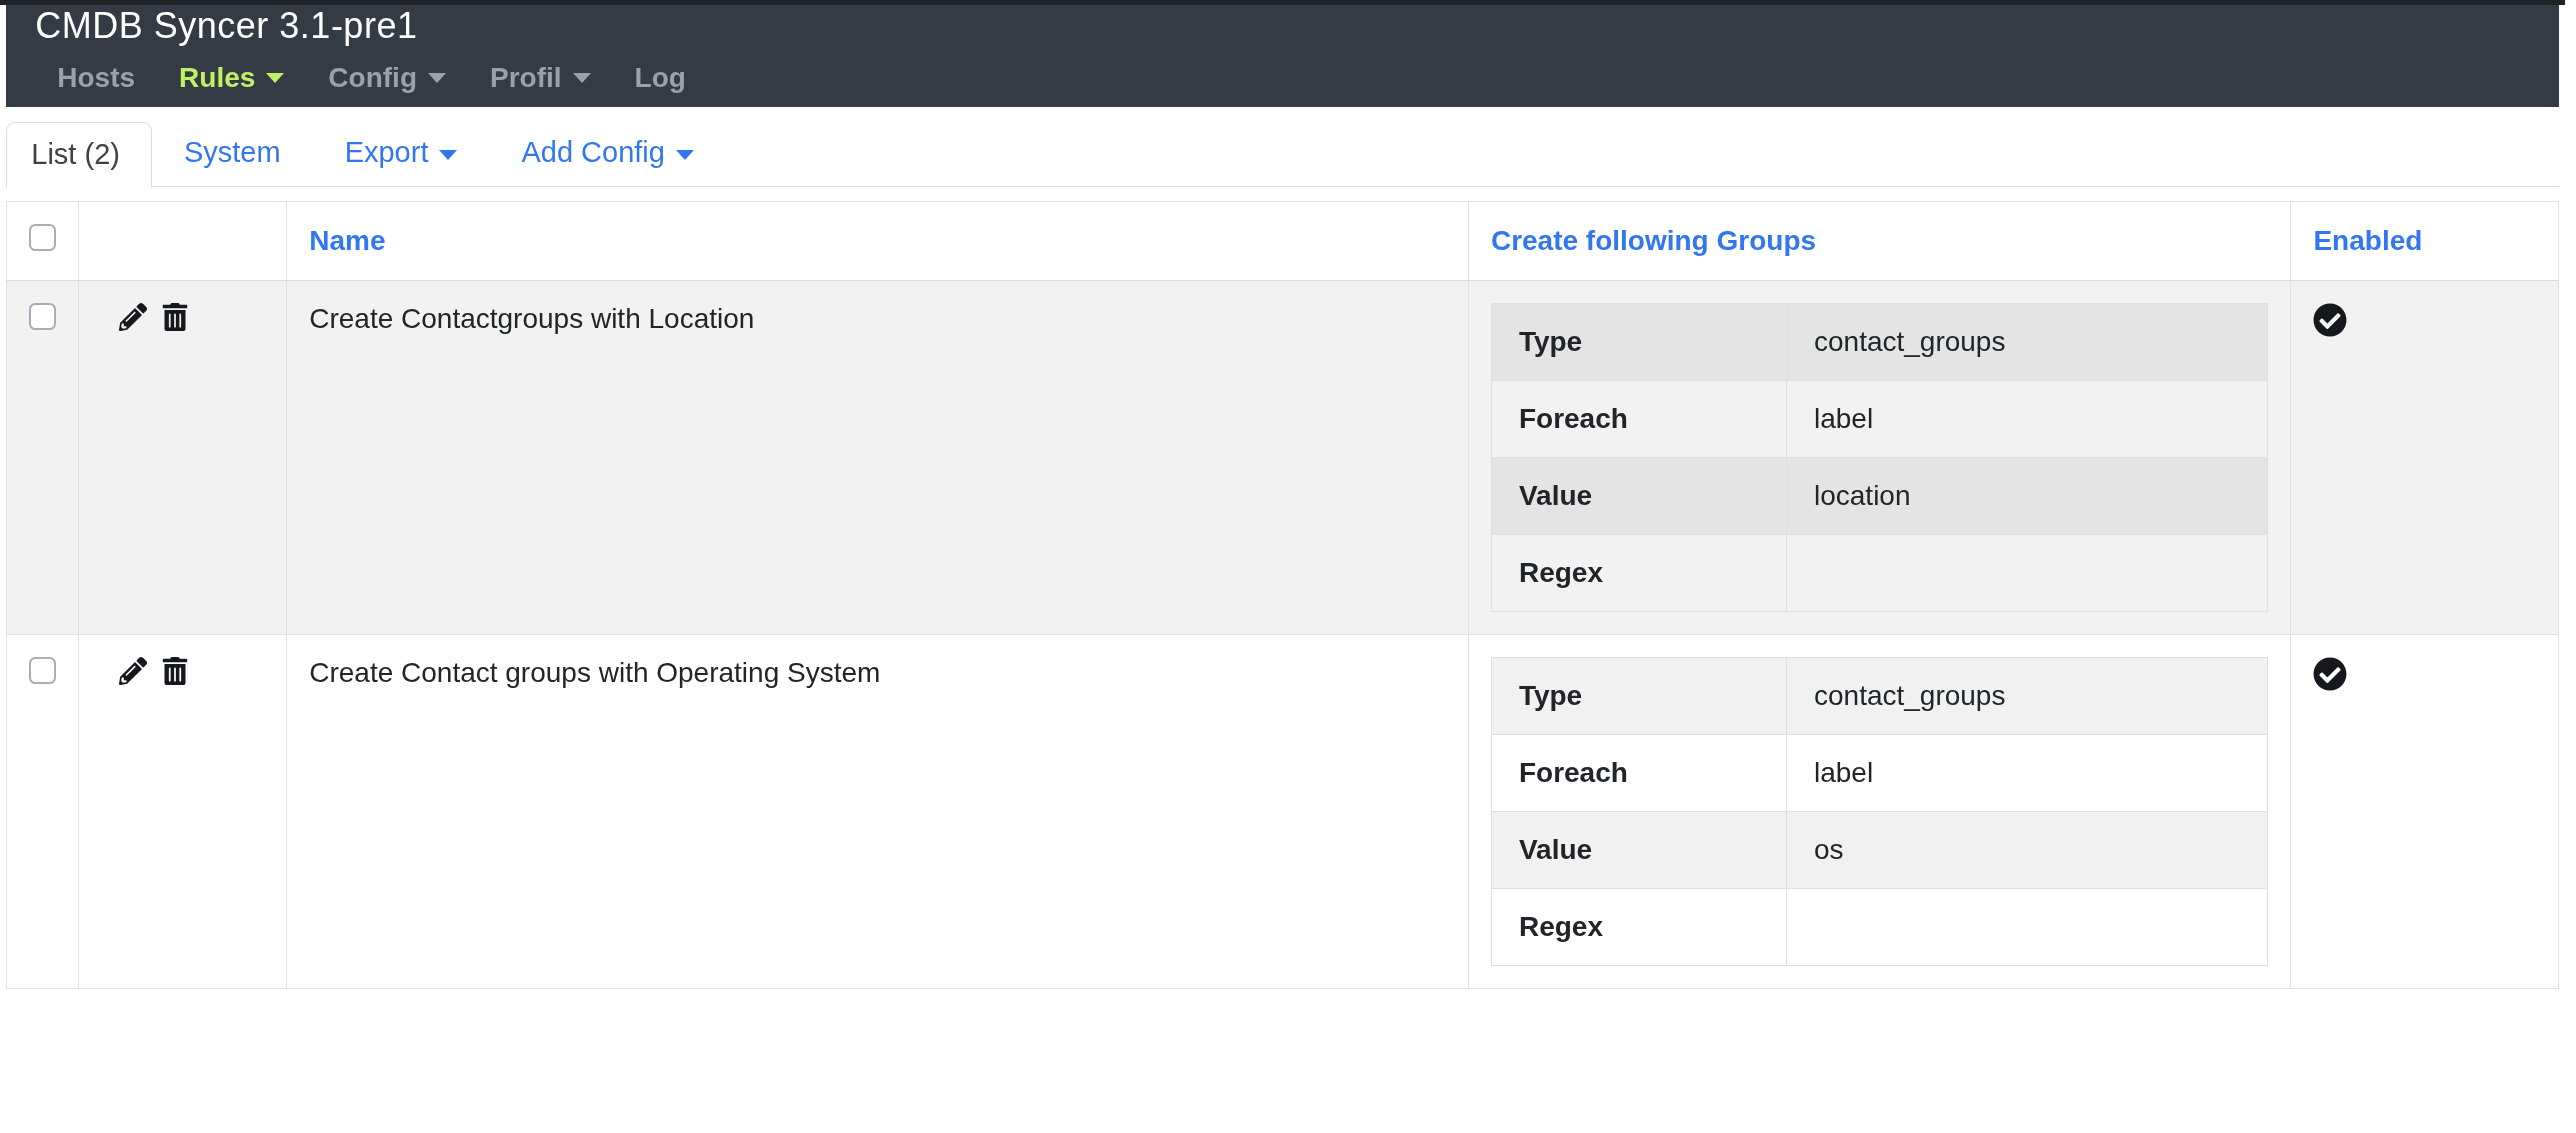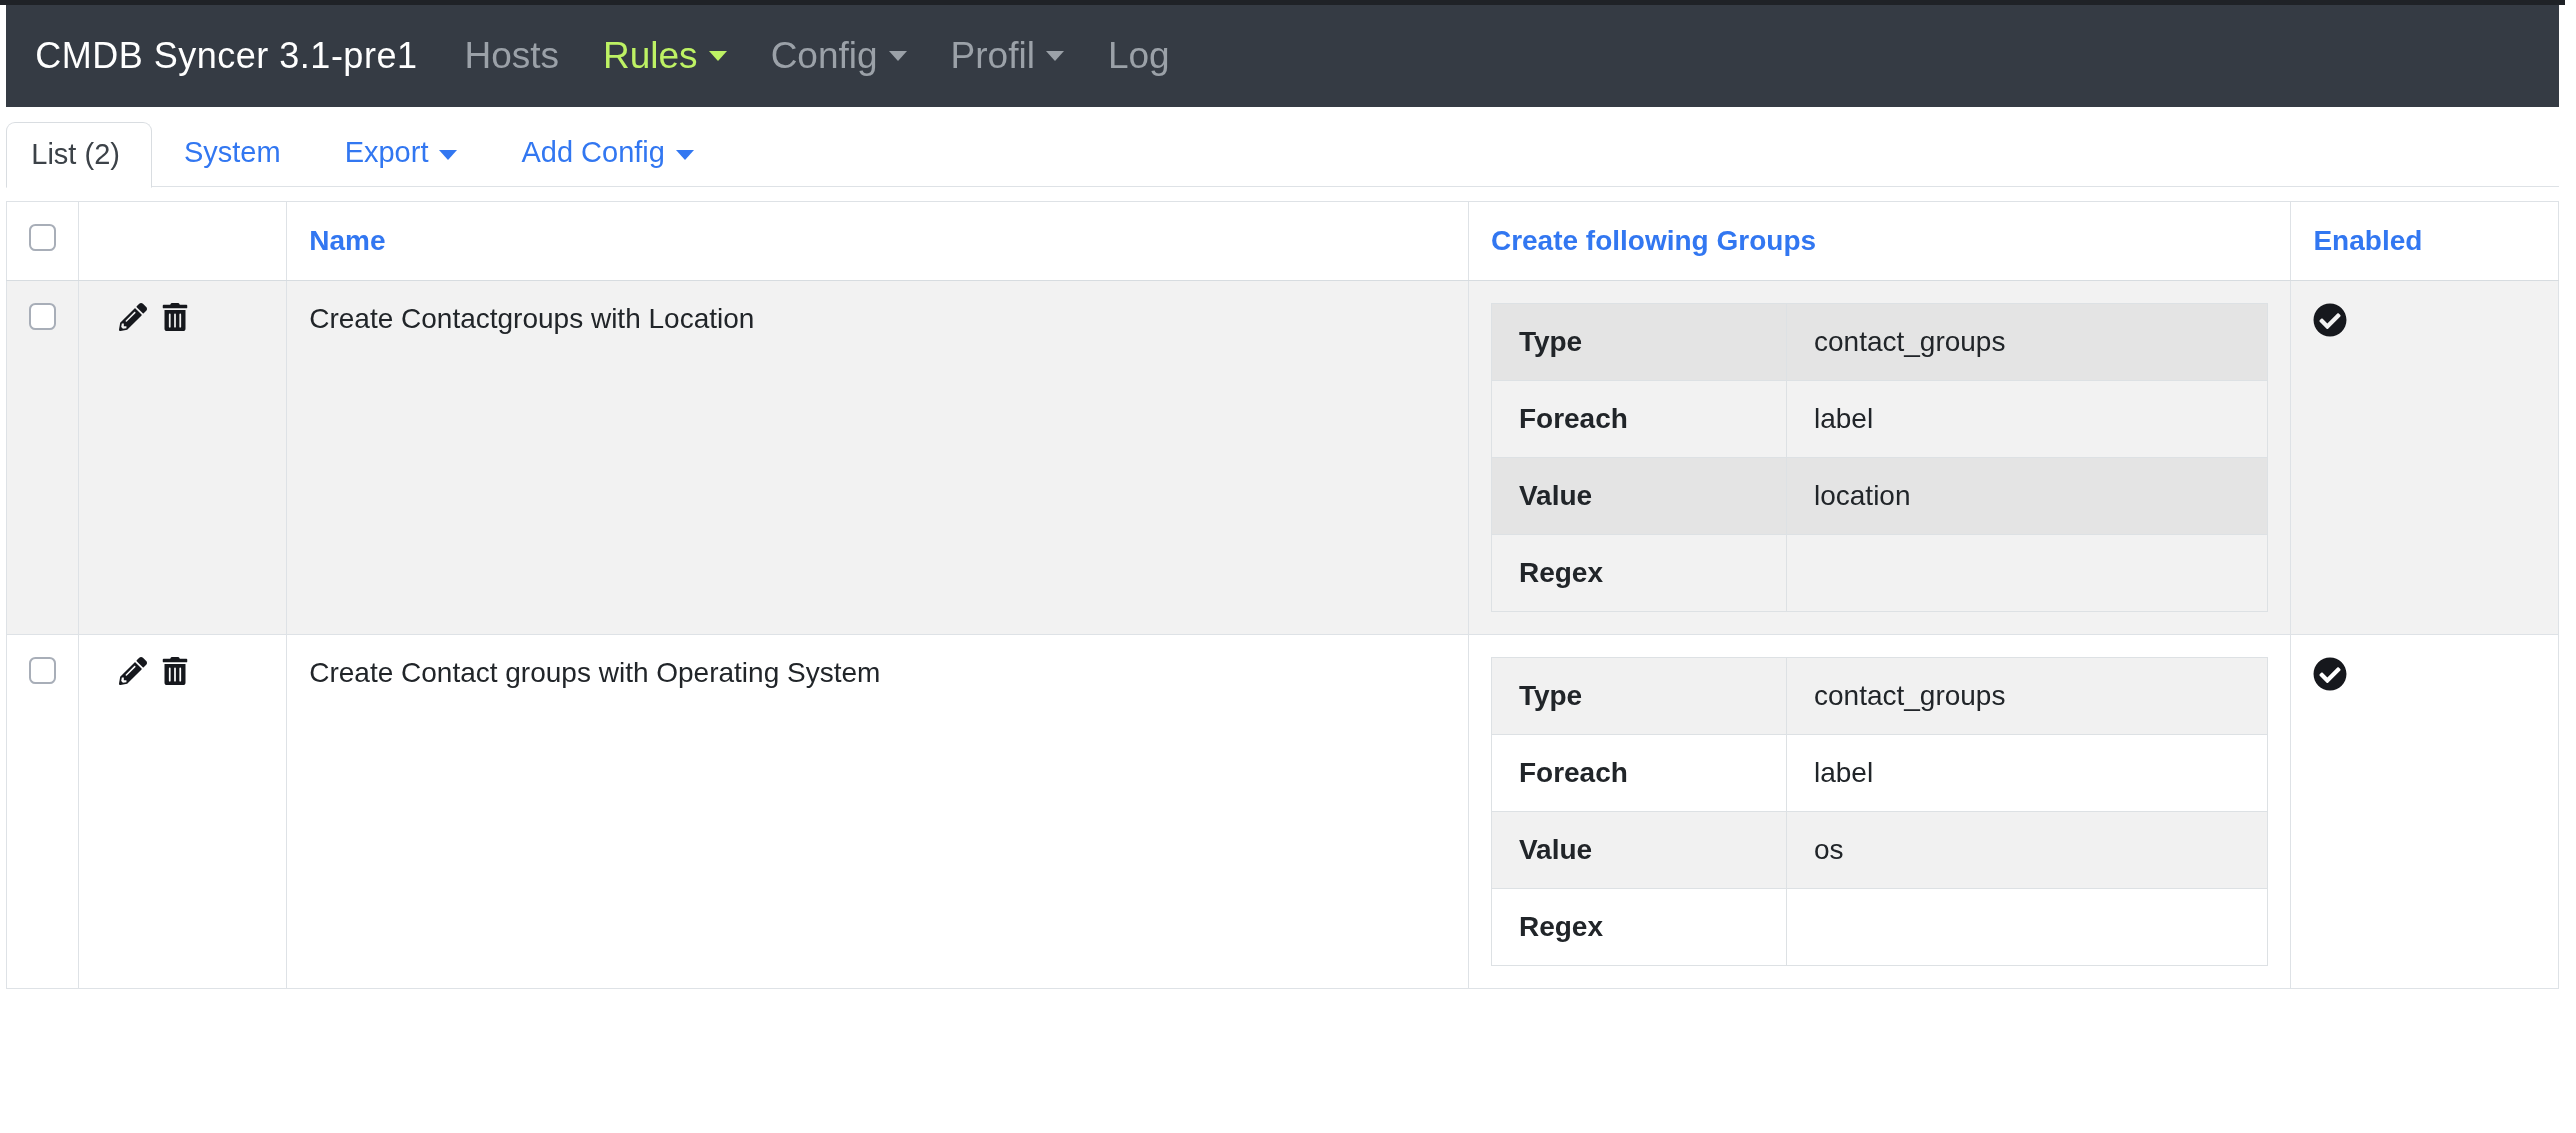--- a/index.html
+++ b/index.html
@@ -19,41 +19,43 @@
     position: absolute; top: 5.4px; left: 6.3px;
     width: 2553px;
     background: #ffffff;
   }
 
   
   .navbar {
     height: 102px;
     background: #353b44;
     display: flex;
-    align-items: center;
-    padding: 16px 29px;
+    align-items: flex-start;
+    padding: 0 29px;
+    flex-direction: column;
   }
   .brand {
     color: #ffffff;
     font-size: 36px;
     font-weight: 500;
     text-decoration: none;
     margin-right: 25px;
     letter-spacing: 0.5px;
     cursor: pointer;
   }
   .nav { display: flex; list-style: none; align-items: center; }
   .nav-link {
     display: inline-flex; align-items: center;
-    font-size: 37px;
+    font-size: 28px;
     color: #9ba1a8;
     text-decoration: none;
     padding: 14.5px 22px;
     cursor: pointer;
     white-space: nowrap;
+    font-weight: bold;
   }
   .nav-link.active { color: #bef264; }
 
   .caret {
     display: inline-block;
     margin-left: 11px;
     border-top: 10px solid currentColor;
     border-right: 9px solid transparent;
     border-left: 9px solid transparent;
     vertical-align: middle;

